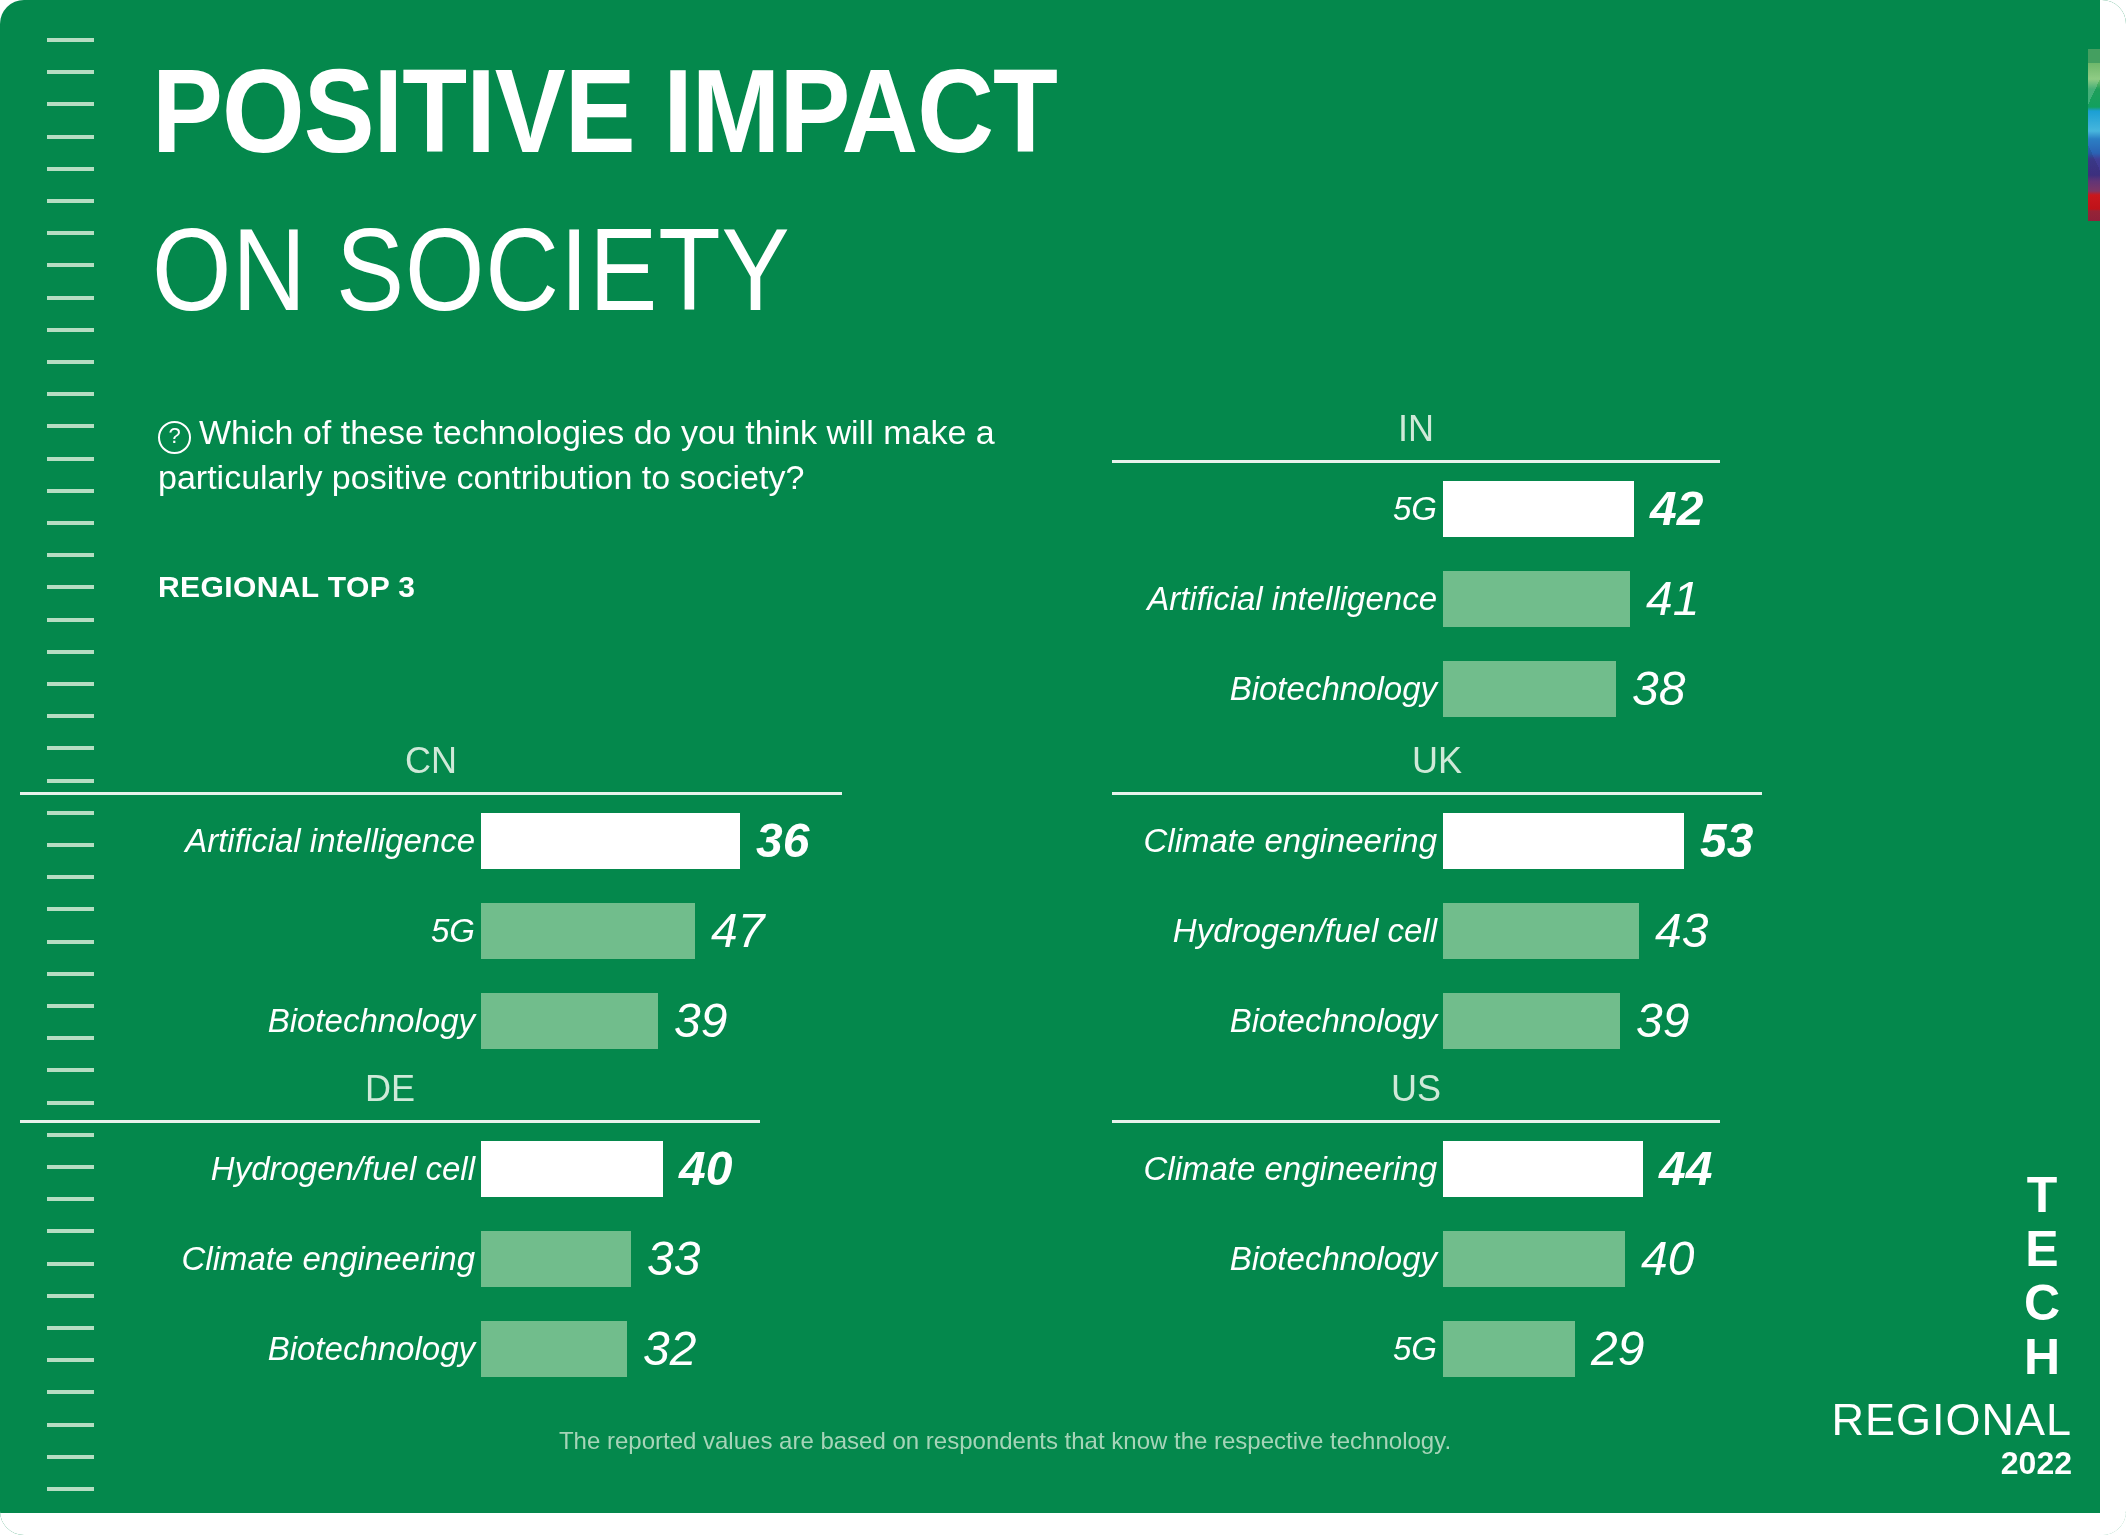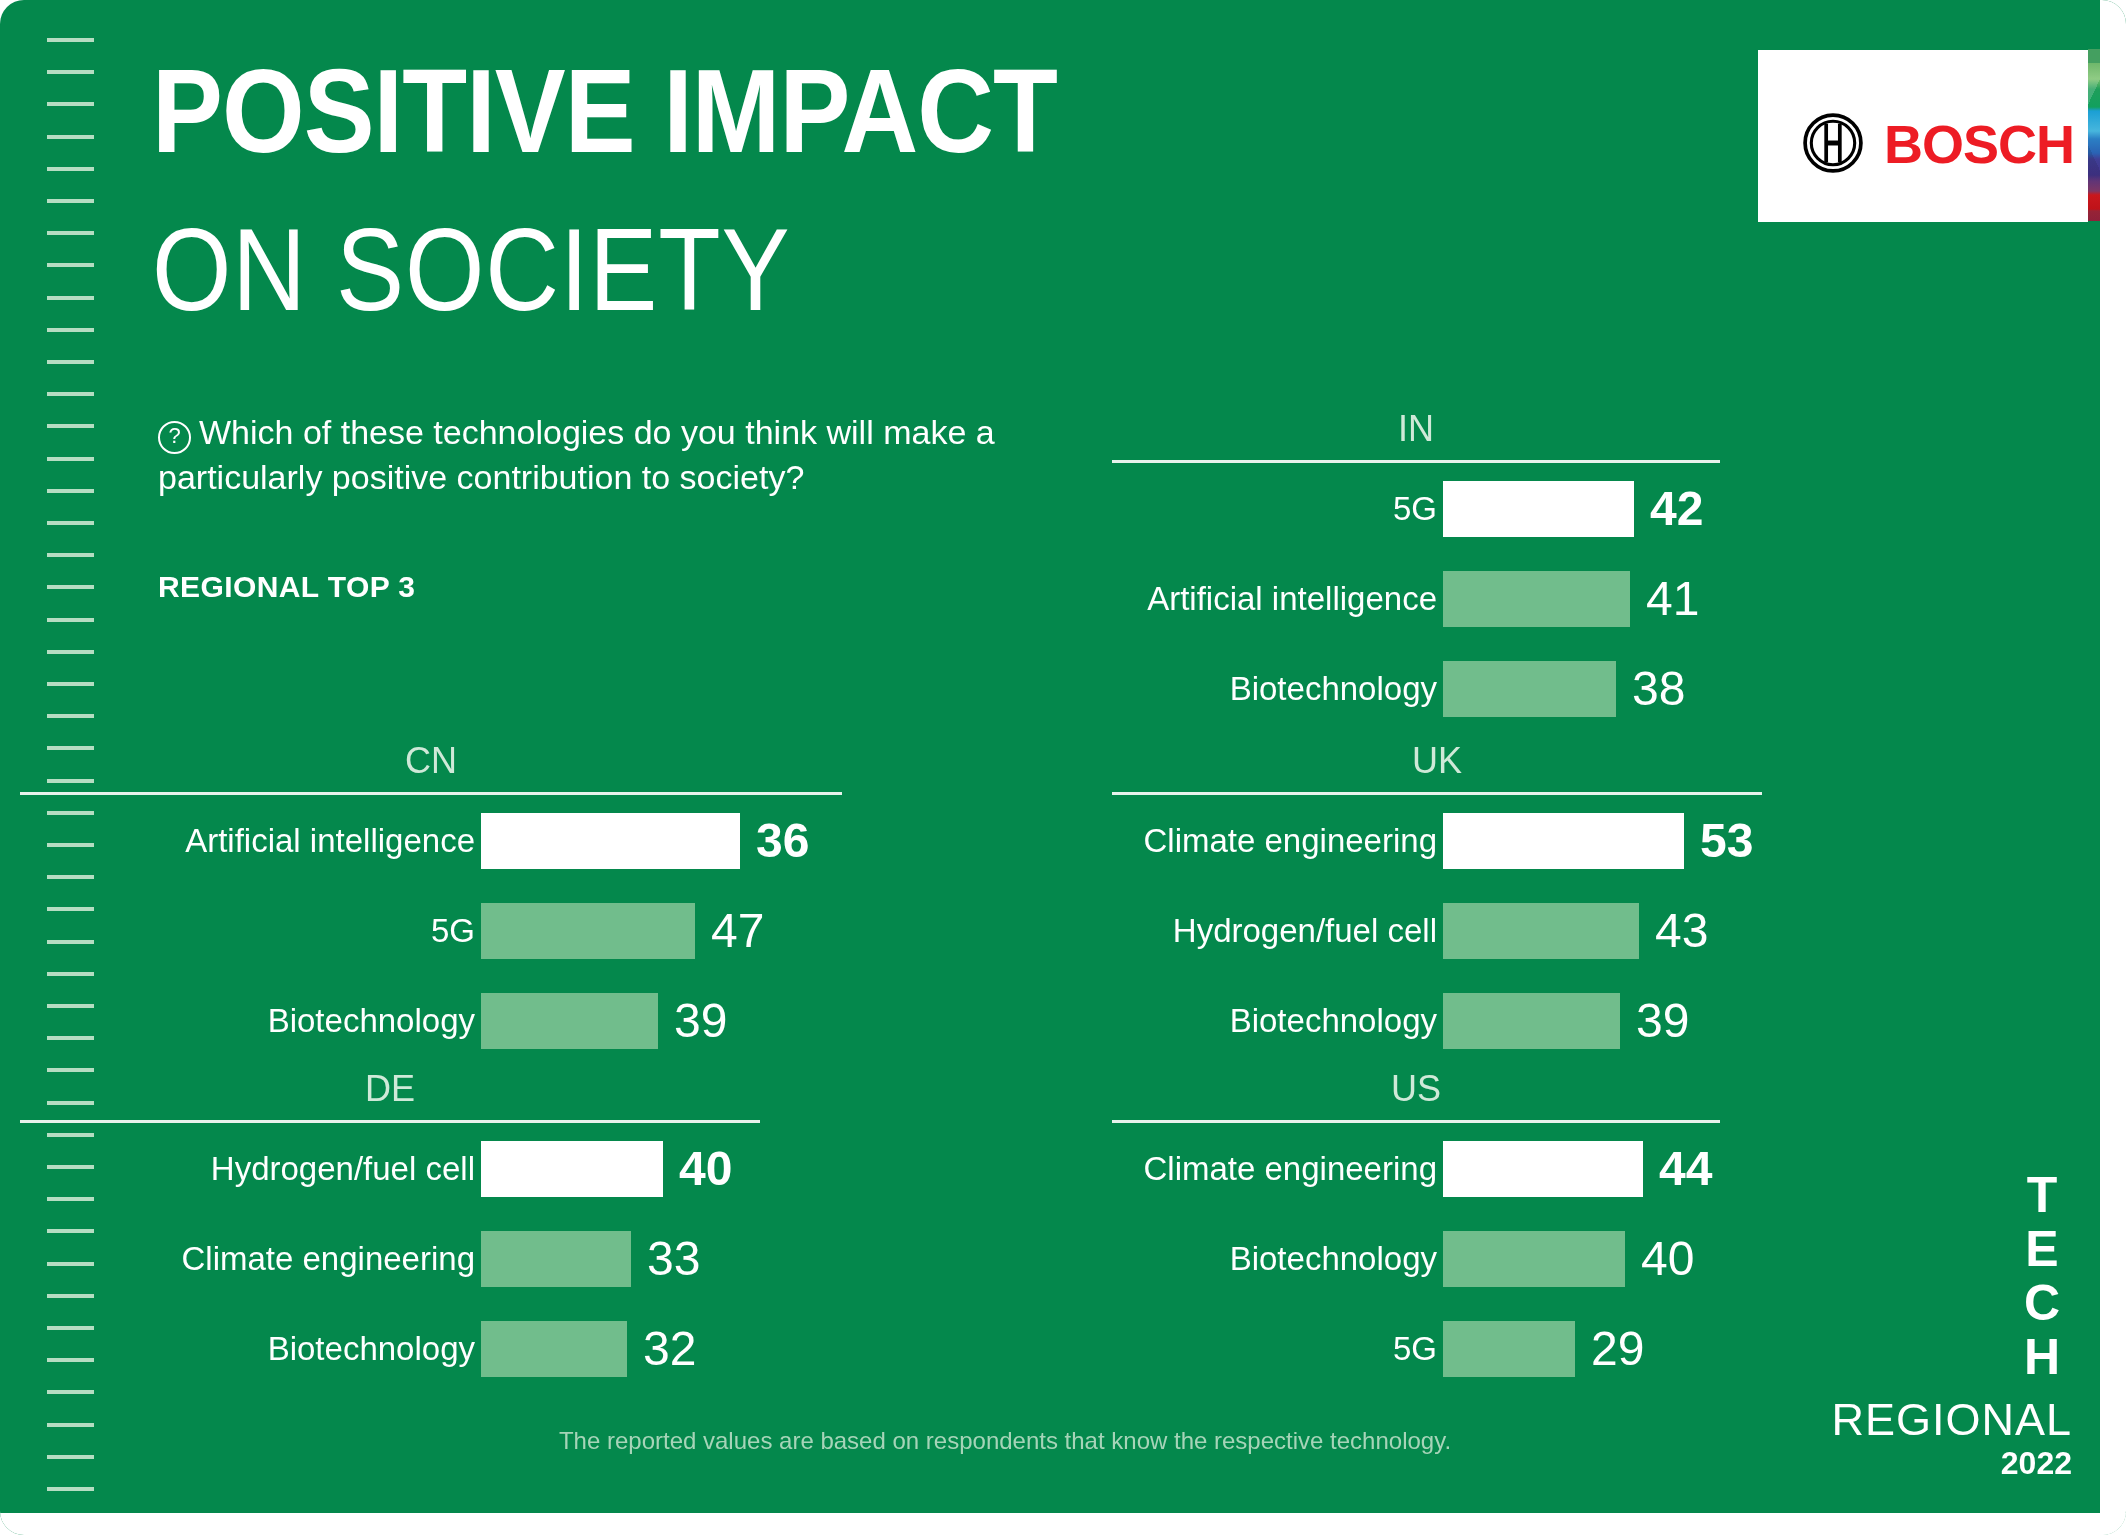--- a/index.html
+++ b/index.html
@@ -88,21 +88,21 @@
   }
   
   .block{position:absolute;}
   .block .region{
     position:absolute;top:0;width:100%;text-align:center;
     font-size:36px;font-weight:300;color:#cfe9d8;line-height:42px;
   }
   .block .rule{
     position:absolute;top:52px;left:0;height:3px;background:#e7f3ec;
   }
-  .rows{position:absolute;top:56px;left:0;width:100%;}
+  .rows{position:absolute;top:56px;left:0;width:100%;font-style:italic;}
   .row{position:relative;height:90px;}
   .row .lab{
     position:absolute;top:0;height:90px;line-height:90px;
     text-align:right;font-size:33px;color:#ffffff;font-weight:400;white-space:nowrap;
   }
   .row .bar{
     position:absolute;top:17px;height:56px;background:#71bd8c;
   }
   .row .val{
     position:absolute;top:0;height:90px;line-height:90px;
@@ -188,30 +188,20 @@
 
   <div class="title-1">POSITIVE IMPACT</div>
   <div class="title-2">ON SOCIETY</div>
 
   <div class="question">
     <span class="qmark">?</span><span>Which of these technologies do you think will make a particularly positive contribution to society?</span>
   </div>
 
   <div class="regional">REGIONAL TOP 3</div>
 
-  <div class="bosch">
-    <svg class="sym" viewBox="0 0 100 100">
-      <circle cx="50" cy="50" r="45" fill="none" stroke="#000" stroke-width="6"></circle>
-      <circle cx="50" cy="50" r="35" fill="none" stroke="#000" stroke-width="5"></circle>
-      <rect x="36" y="19" width="6" height="62" fill="#000"></rect>
-      <rect x="58" y="19" width="6" height="62" fill="#000"></rect>
-      <rect x="40" y="46" width="20" height="8" fill="#000"></rect>
-    </svg>
-    <div class="word">BOSCH</div>
-  </div>
 
   <div id="panels">
       <div class="block" style="left: 20px; top: 740px; width: 840px;">
         <div class="region" style="width: 822px;">CN</div>
         <div class="rule" style="width: 822px;"></div>
         <div class="rows">
           <div class="row top">
             <div class="lab" style="left: 0px; width: 455px;">Artificial intelligence</div>
             <div class="bar" style="left: 461px; width: 259px;"></div>
             <div class="val" style="left: 736px;">36</div>

